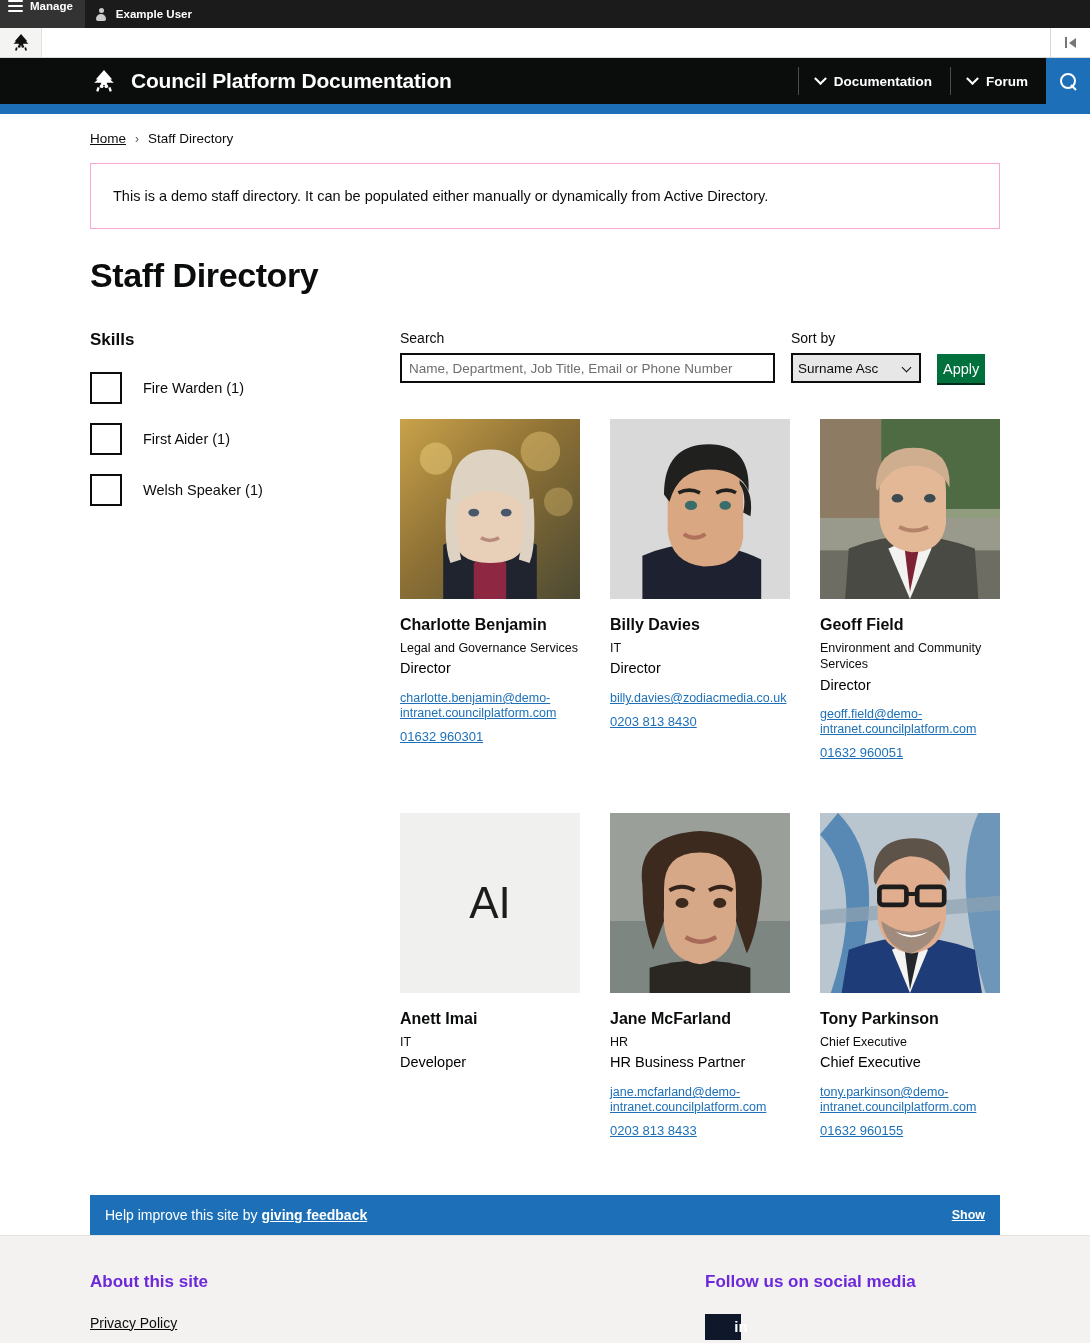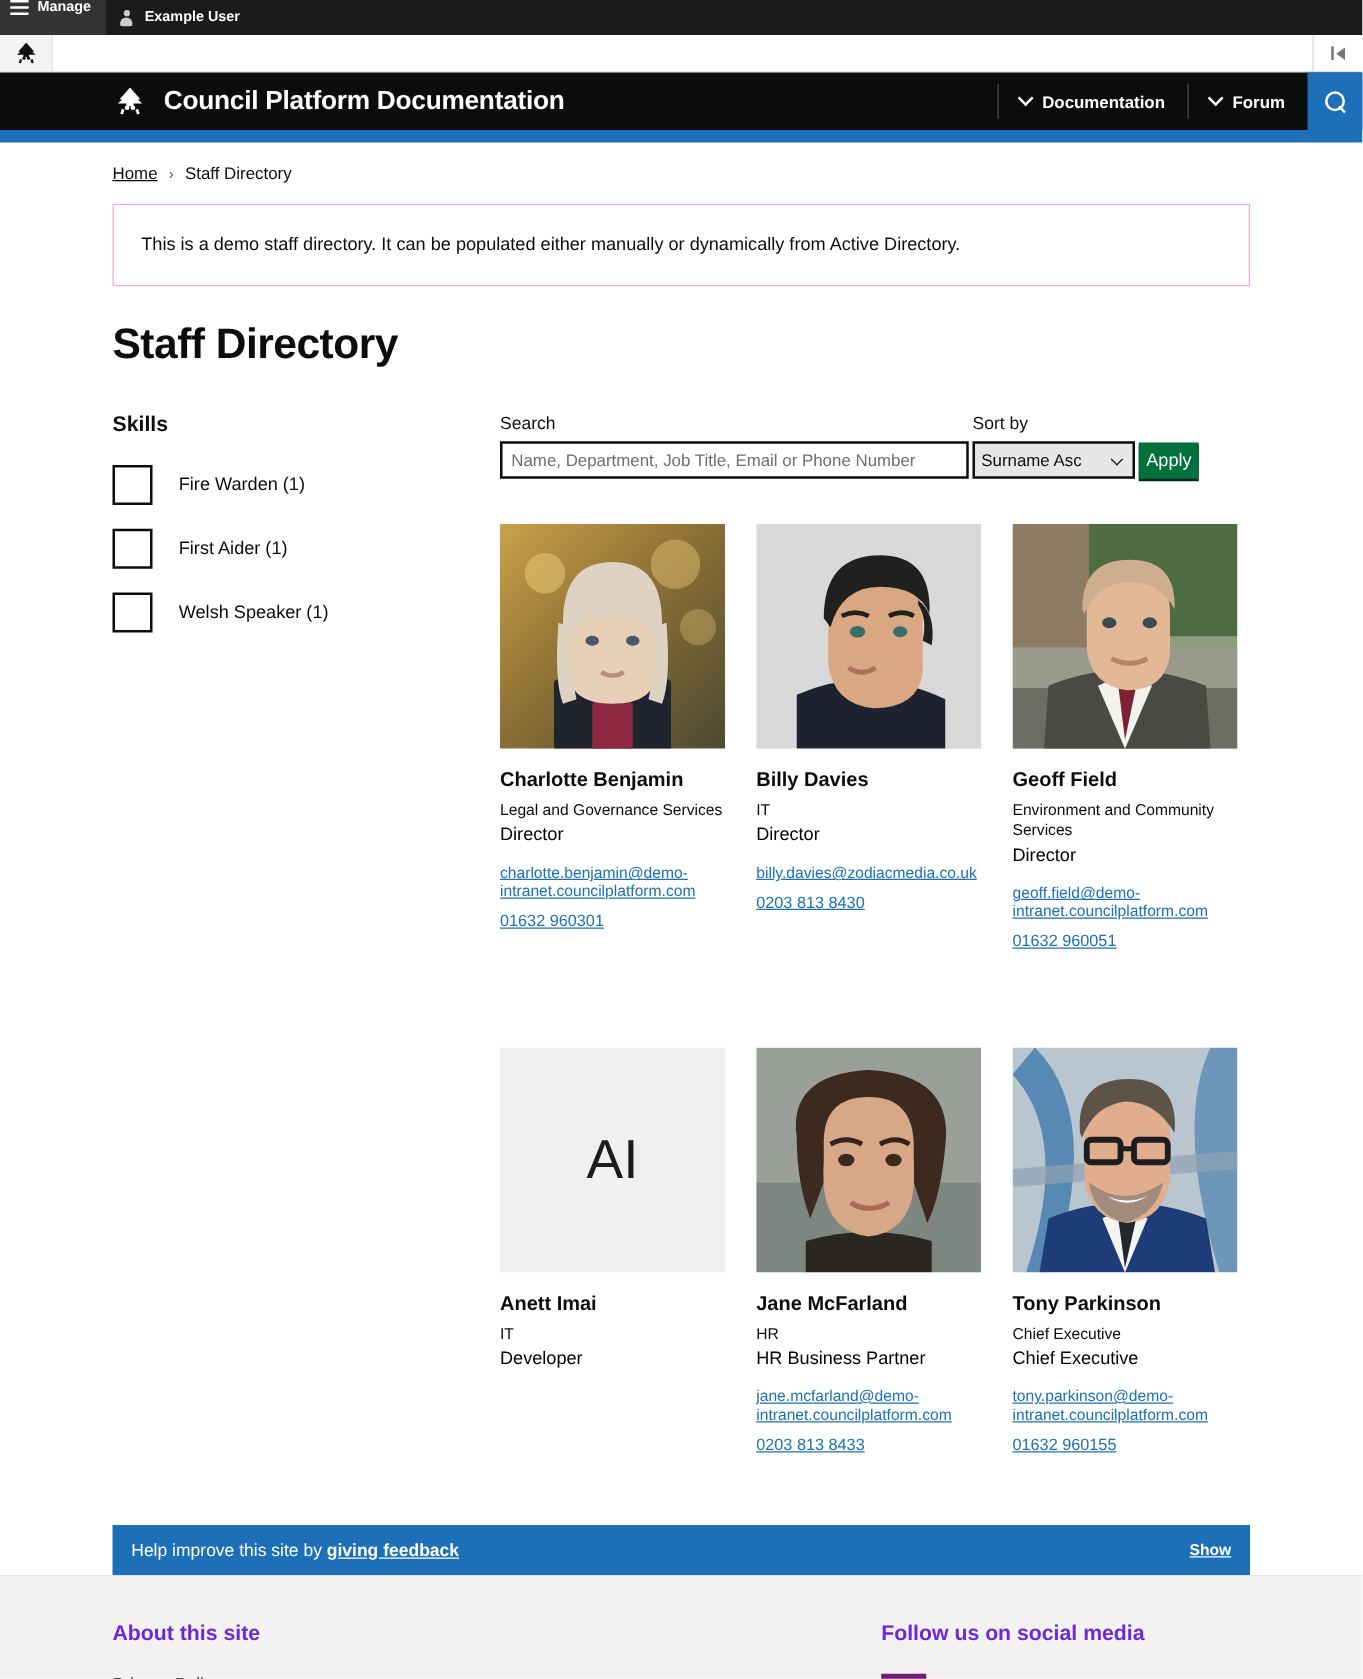--- a/index.html
+++ b/index.html
@@ -127,21 +127,21 @@
   }
   .facet-row {
     display: flex; align-items: center; gap: 21px; margin-bottom: 19px; cursor: pointer;
   }
   .cbox {
     width: 32px; height: 32px; border: 2px solid #0b0c0c; background: #fff; flex: none;
   }
   .facet-label { font-size: 14.5px; color: #0b0c0c; }
 
   .results { flex: 1; }
-  .controls { display: flex; align-items: flex-end; gap: 3px; }
+  .controls { display: flex; align-items: flex-end; gap: 16px; }
   .ctl-search { width: 375px; }
   .ctl-label { font-size: 14px; color: #0b0c0c; margin-bottom: 7px; display: block; }
   .ctl-search input {
     width: 100%; height: 30px; border: 2px solid #0b0c0c; padding: 2px 7px;
     font-size: 13.5px; font-family: "Liberation Sans", sans-serif; color: #4d7c0f;
     background: #fff;
   }
   .ctl-search input::placeholder { color: #6e6e6e; }
   .ctl-sort { width: 130px; }
   .ctl-sort select {
@@ -157,21 +157,21 @@
   }
   .apply-btn {
     height: 29px; padding: 0 6px; background: #00703c; color: #fff;
     border: none; font-size: 14.5px; font-family: "Liberation Sans", sans-serif;
     cursor: pointer; box-shadow: 0 2px 0 #002d18;
   }
 
   
   .grid {
     display: grid; grid-template-columns: repeat(3, 180px);
-    column-gap: 30px; row-gap: 0; margin-top: 36px; gap: 25px;
+    column-gap: 30px; row-gap: 0; margin-top: 36px;
   }
   .card { width: 180px; }
   .card.row2 { margin-top: 44px; }
   .photo {
     width: 180px; height: 180px; background: #f0f0ee; overflow: hidden;
     position: relative; display: block;
   }
   .photo img, .photo .ph { display: block; width: 100%; height: 100%; }
   .initials {
     width: 100%; height: 100%; display: flex; align-items: center;
@@ -203,21 +203,21 @@
 
   
   .footer {
     background: #f3f2f1; border-top: 1px solid #e4e3e1;
     padding: 36px 90px 40px 90px; display: flex;
   }
   .footer-col-a { width: 615px; }
   .footer h3 { font-size: 17px; font-weight: bold; margin: 0 0 22px 0; color: #6d28d9; }
   .footer a { color: #0b0c0c; font-size: 14px; text-decoration: underline; }
   .li-badge {
-    width: 26px; height: 26px; background: #701a75; display: inline-flex;
+    width: 26px; height: 26px; background: #0f172a; display: inline-flex;
     align-items: center; justify-content: center; cursor: pointer;
     color: #fff; font-weight: bold; font-size: 15px; line-height: 1;
     font-family: "Liberation Sans", sans-serif;
     padding-left: 36px;
   }
 </style>
 </head>
 <body>
 
 <div class="admin-bar">

